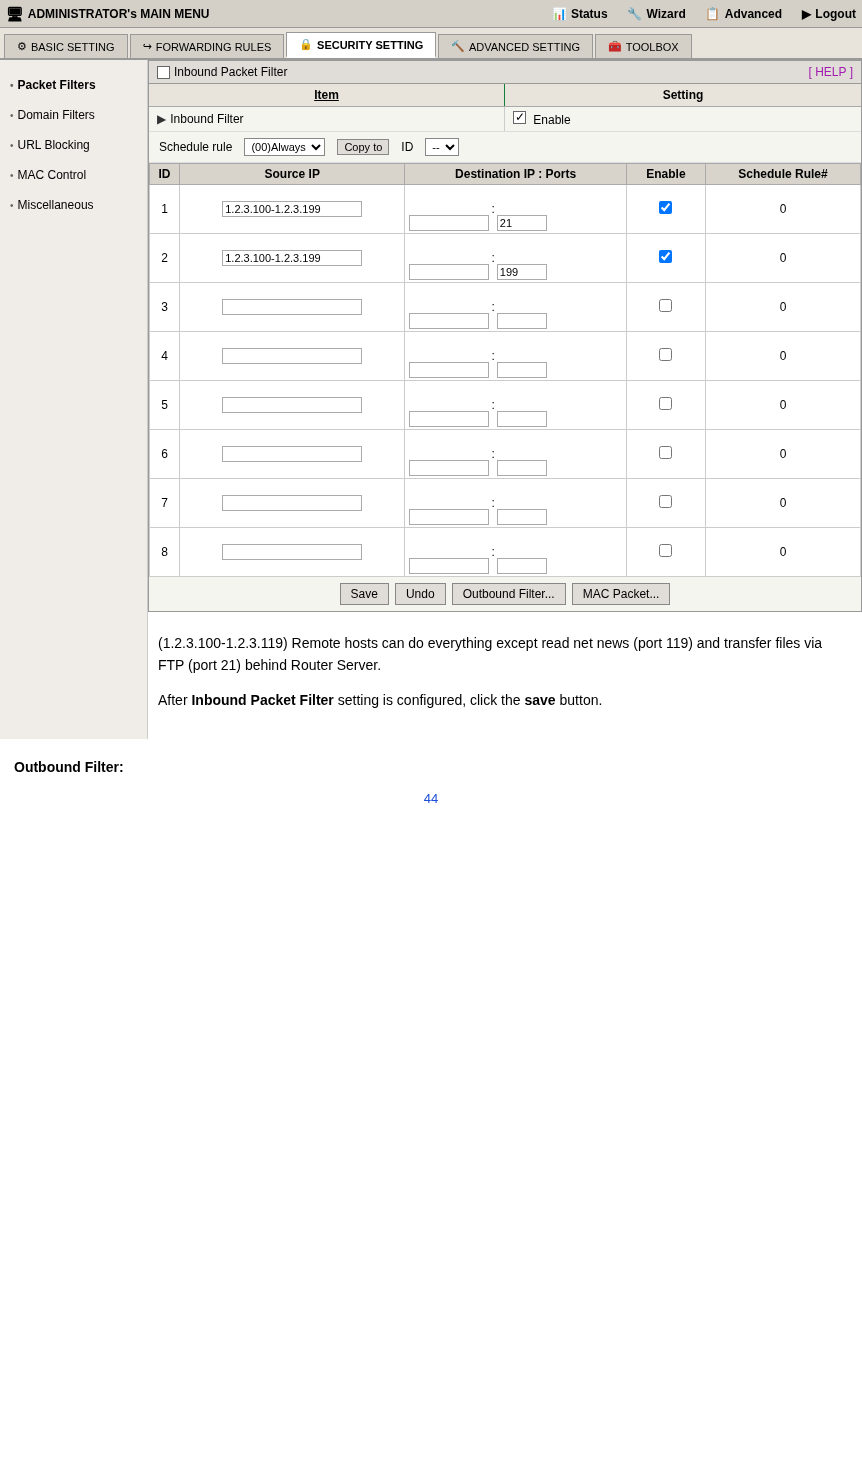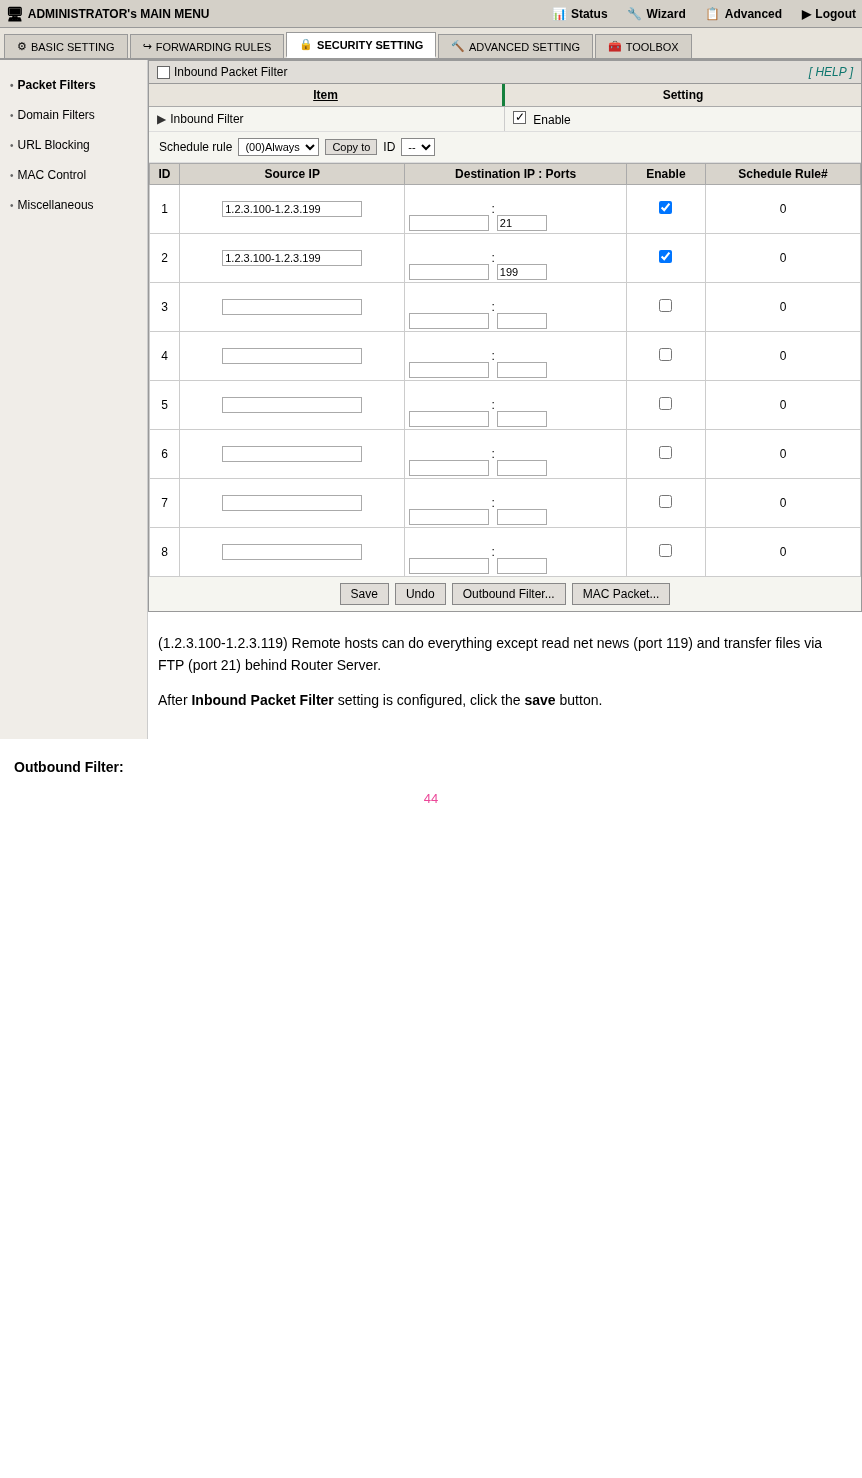--- a/index.html
+++ b/index.html
@@ -90,37 +90,37 @@
     .filter-title-bar {
       background: #e0ddd8;
       padding: 4px 8px;
       display: flex;
       justify-content: space-between;
       align-items: center;
       border-bottom: 1px solid #999;
       font-size: 12px;
     }
     .filter-title-bar .title { display: flex; align-items: center; gap: 4px; }
-    .filter-title-bar .help-link { color: #0f766e; text-decoration: none; font-size: 12px; font-style: italic; }
+    .filter-title-bar .help-link { color: #a21caf; text-decoration: none; font-size: 12px; }
 
     
     .item-setting-header {
       display: grid;
       grid-template-columns: 1fr 1fr;
       border-bottom: 1px solid #aaa;
     }
     .item-setting-header div {
       text-align: center;
       font-weight: bold;
       font-size: 12px;
       padding: 4px;
       background: #e8e4dc;
     }
     .item-setting-header div:first-child {
-      border-right: 3px solid #15803d;
+      border-right: 1px solid #15803d;
       text-decoration: underline;
     }
 
     
     .filter-row {
       display: grid;
       grid-template-columns: 1fr 1fr;
       border-bottom: 1px solid #ddd;
     }
     .filter-row .label-col {
@@ -134,21 +134,21 @@
       font-size: 12px;
     }
 
     
     .radio-group { padding: 4px 20px; font-size: 12px; }
     .radio-group div { margin: 3px 0; display: flex; align-items: center; gap: 4px; }
 
     
     .schedule-row {
       padding: 6px 10px;
-      display: flex; align-items: center; gap: 6px;
+      display: flex; align-items: center; gap: 12px;
       font-size: 12px;
       border-bottom: 1px solid #ddd;
     }
     .schedule-row select, .schedule-row input {
       font-size: 11px;
       border: 1px solid #888;
       background: #fff;
       padding: 1px 2px;
     }
     .schedule-row button {
@@ -223,21 +223,21 @@
     }
     .text-content p {
       margin-bottom: 8px;
     }
     .text-content .bold { font-weight: bold; }
 
     .page-number {
       text-align: center;
       font-size: 13px;
       padding: 10px;
-      color: #ec4899;
+      color: #1d4ed8;
     }
 
     .checkbox-checked {
       display: inline-block; width: 13px; height: 13px; border: 1px solid #666;
       background: #fff; position: relative; cursor: pointer;
     }
     .checkbox-checked::after {
       content: "✓"; position: absolute; top: -2px; left: 1px; font-size: 12px; color: #000;
     }
     .checkbox-unchecked {

